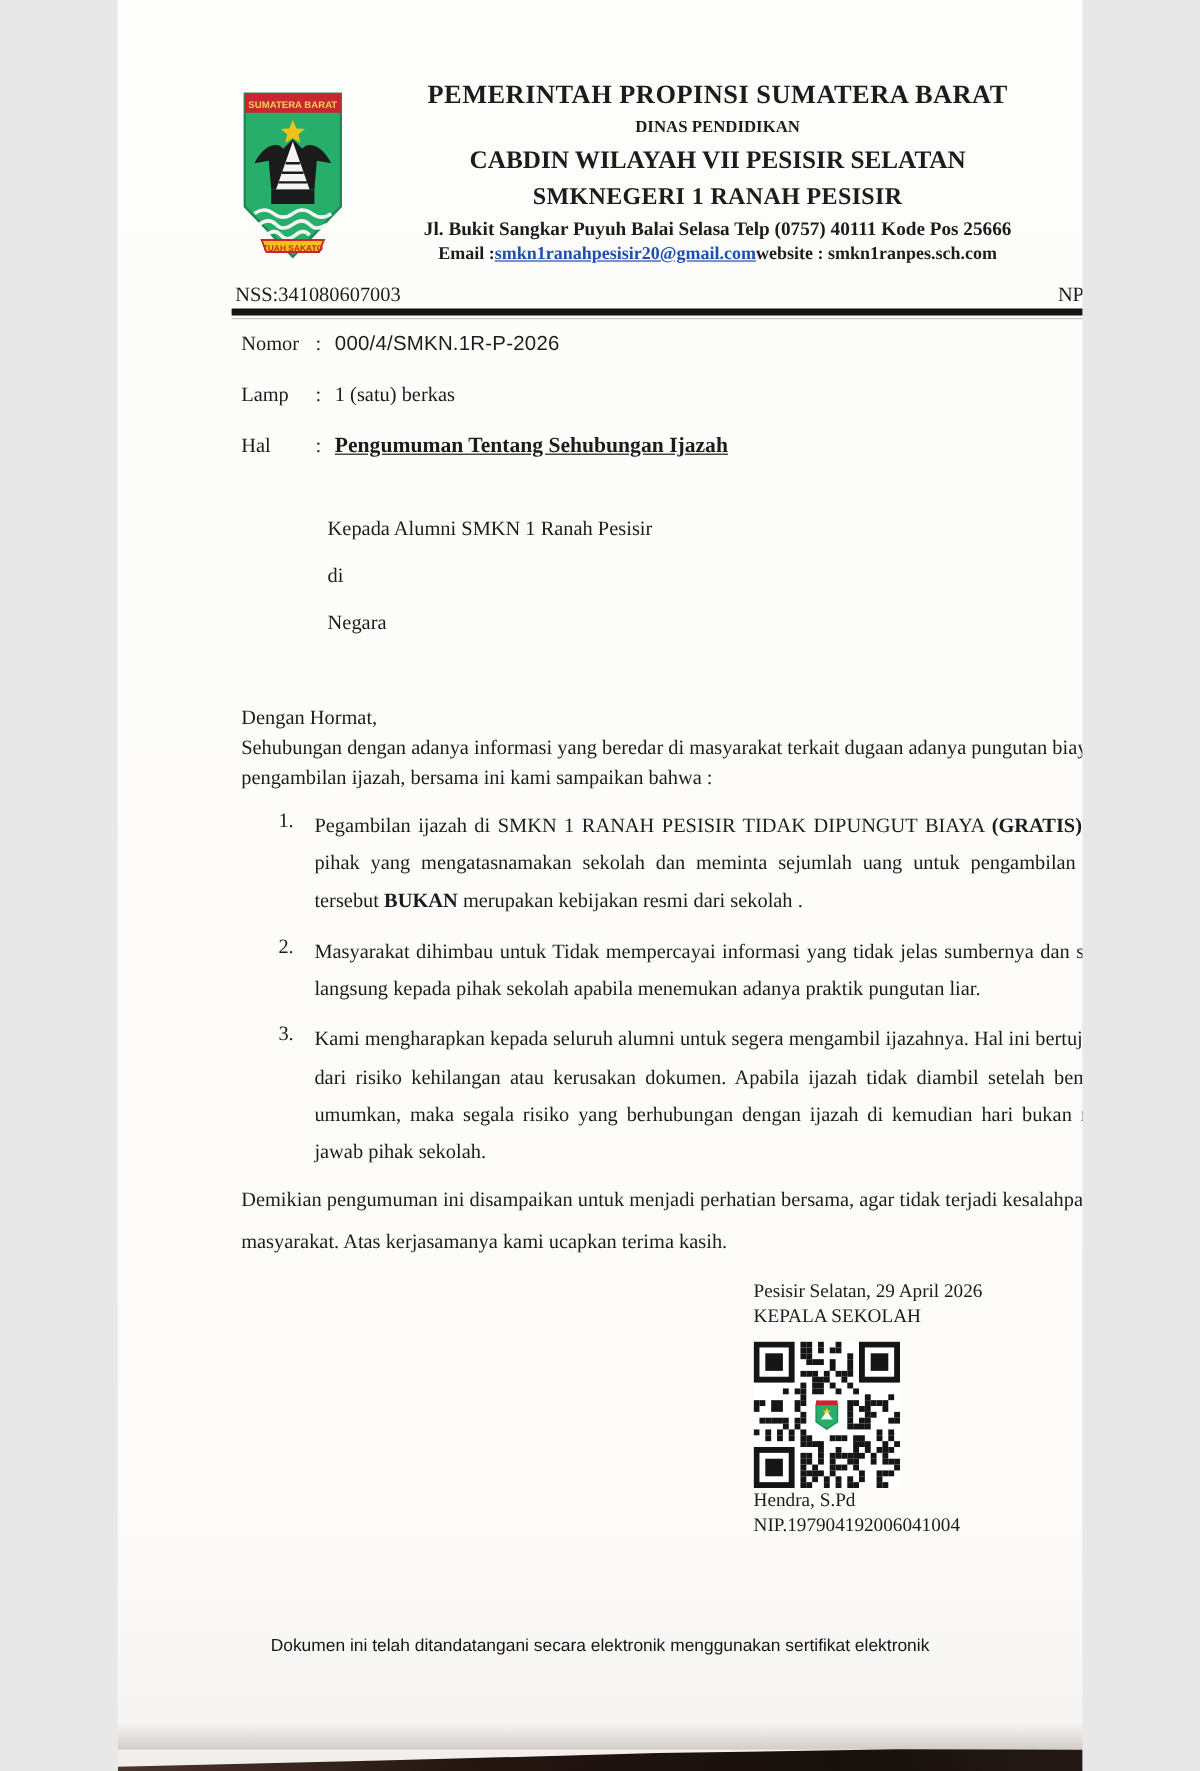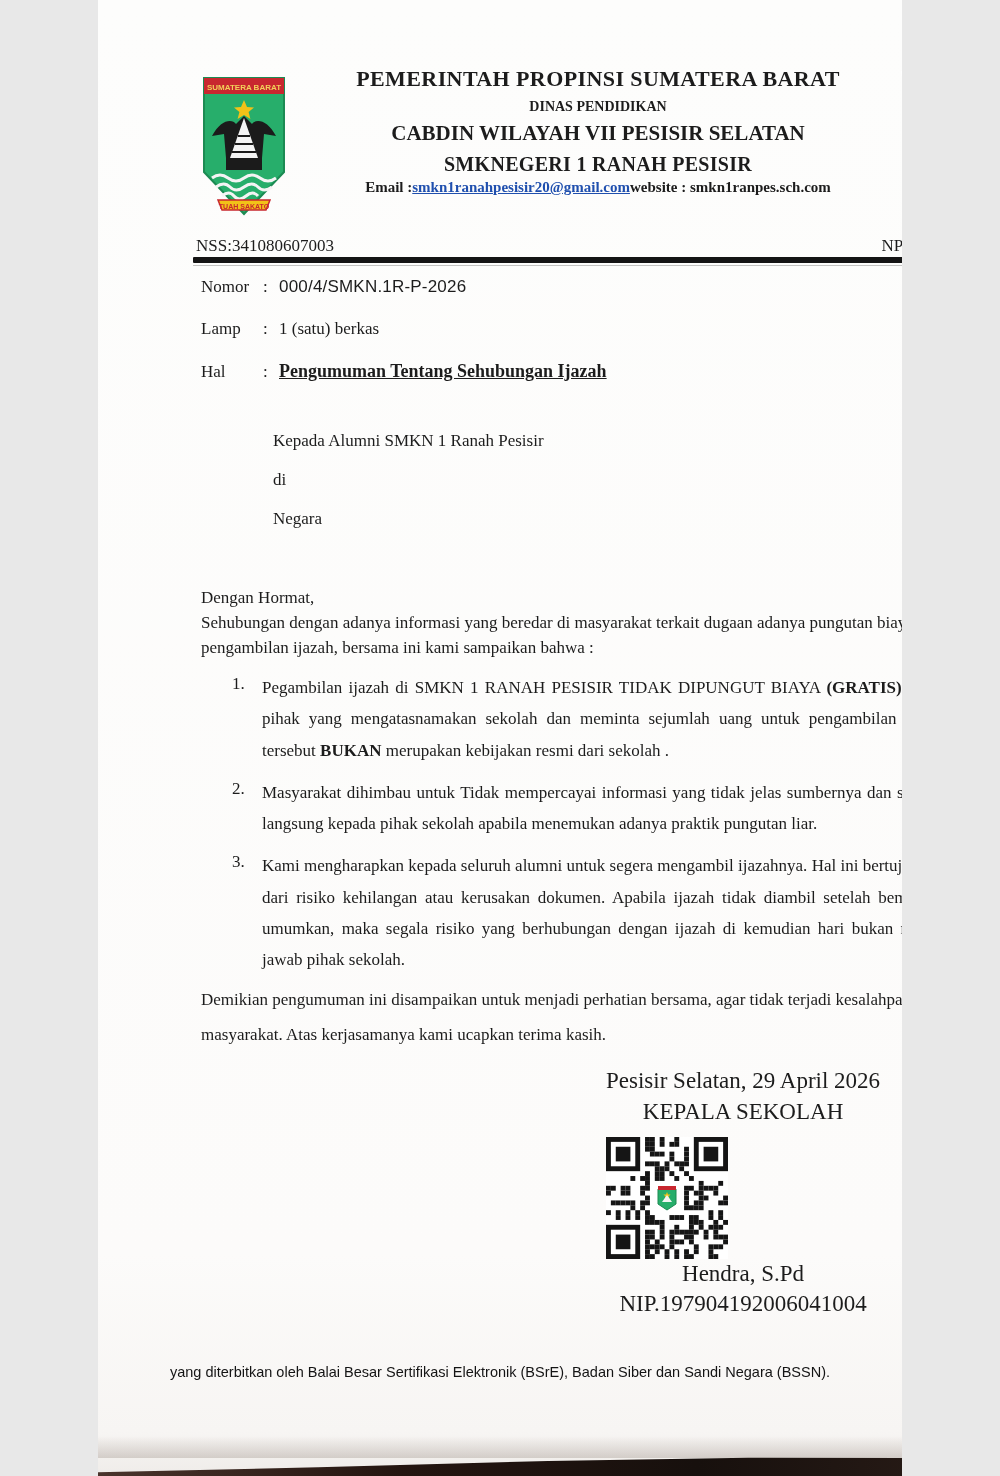--- a/index.html
+++ b/index.html
@@ -44,21 +44,21 @@
   .salutation { left:103px; top:588px; font-size:17px; }
   .intro { left:103px; top:611px; width:818px; font-size:17px; line-height:1.47; }
   .list { left:134px; top:672px; width:794px; }
   .li { display:flex; margin-bottom:11px; }
   .li-num { width:30px; font-size:17px; padding-top:2px; }
   .li-txt { flex:1; text-align:justify; font-size:17px; line-height:1.84; }
   .b { font-weight:700; }
   .closing { left:103px; top:983px; width:838px; font-size:17px; line-height:2.05; }
 
   
-  .signature { left:508px; top:1066px; font-size:23px; line-height:1.34;text-align:center; }
+  .signature { left:530px; top:1066px; font-size:16px; line-height:1.34; }
   .qr-wrap { margin-top:9px; width:122px; height:122px; }
   .sig-name { margin-top:0; }
 
   
   .footer { left:0; top:1362px; width:100%; text-align:center;
             font-family:"Liberation Sans", sans-serif; font-size:14.5px; line-height:1.5; color:#141414; }
 
   
   .scan-strip {
     left:0; top:1450px; width:1000px; height:26px;
@@ -111,20 +111,21 @@
         <path d="M10 116 q10 -8 20 0 t20 0 t20 0 t18 0"></path>
       </g>
     </svg>
   </div>
 
   <div class="abs hdr-text">
     <div class="hl1">PEMERINTAH PROPINSI SUMATERA BARAT</div>
     <div class="hl2">DINAS PENDIDIKAN</div>
     <div class="hl3">CABDIN WILAYAH VII PESISIR SELATAN</div>
     <div class="hl4">SMKNEGERI 1 RANAH PESISIR</div>
+    <div class="haddr">Jl. Bukit Sangkar Puyuh Balai Selasa Telp (0757) 40111 Kode Pos 25666</div>
     <div class="hcontact"><span>Email :</span><span class="email-link">smkn1ranahpesisir20@gmail.com</span><span>website : </span><span>smkn1ranpes.sch.com</span></div>
   </div>
 
   <div class="abs info-row">
     <span>NSS:341080607003</span>
     <span>NPSN: 10301948</span>
   </div>
   <div class="abs hrule"></div>
   <div class="abs hrule2"></div>
 
@@ -366,18 +367,18 @@
     <rect x="0" y="0" width="18" height="4" fill="#c8272f"></rect>
     <path d="M9 6 l1 2.4 2.6 .2 -2 1.7 .7 2.6 -2.3-1.5 -2.3 1.5 .7-2.6 -2-1.7 2.6-.2 Z" fill="#f2c218"></path>
     <path d="M4 16 h10 l-5 -7 Z" fill="#f4f4f4"></path>
   </g>
         </svg></div>
     <div class="sig-name">Hendra, S.Pd</div>
     <div>NIP.197904192006041004</div>
   </div>
 
   <div class="abs footer">
-    <div>yang diterbitkan oleh Balai Besar Sertifikasi Elektronik (BSrE), Badan Siber dan Sandi Negara (BSSN).</div>
+    <div>Dokumen ini telah ditandatangani secara elektronik menggunakan sertifikat elektronik</div>
   </div>
 
   <div class="abs scan-shadow"></div>
   <div class="abs scan-strip"></div>
 </div>
 
 </body></html>

